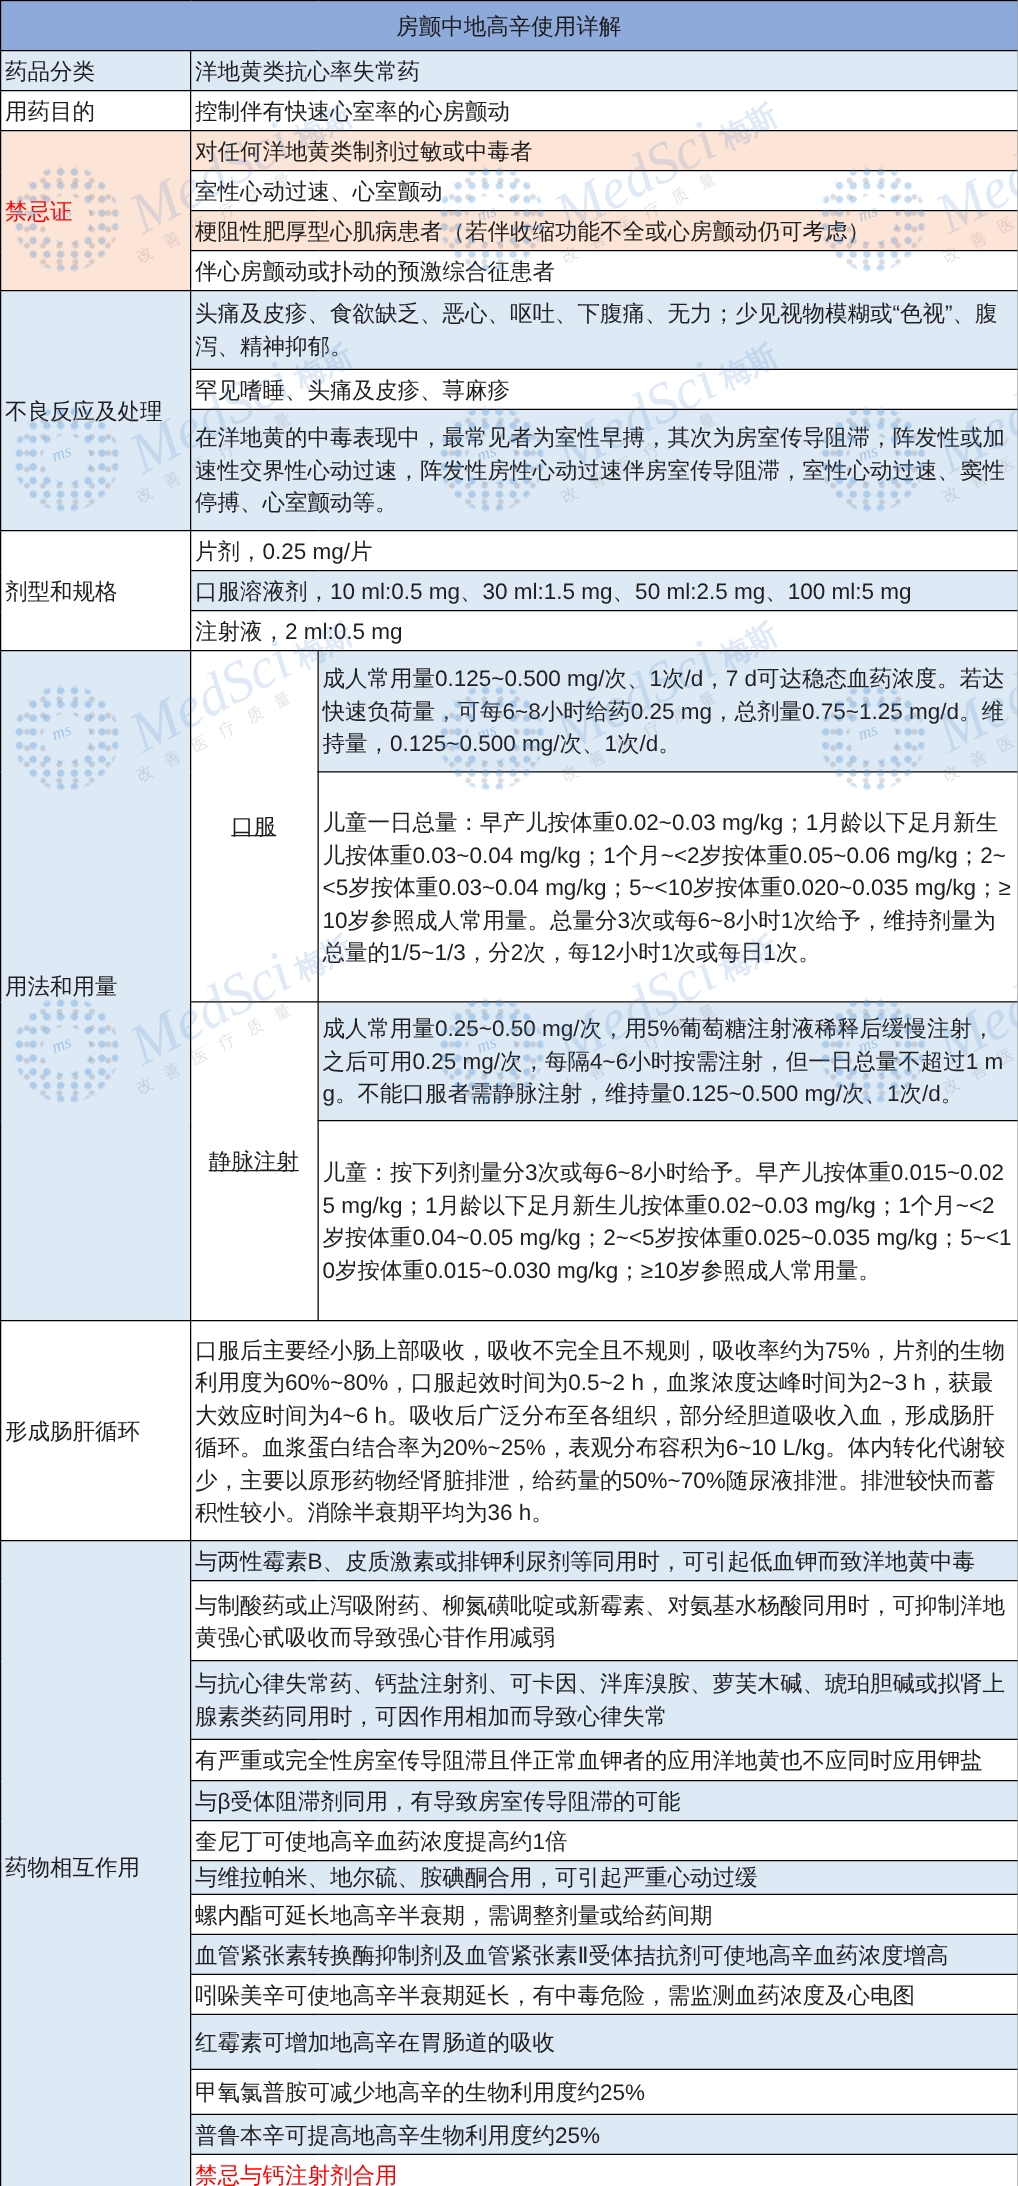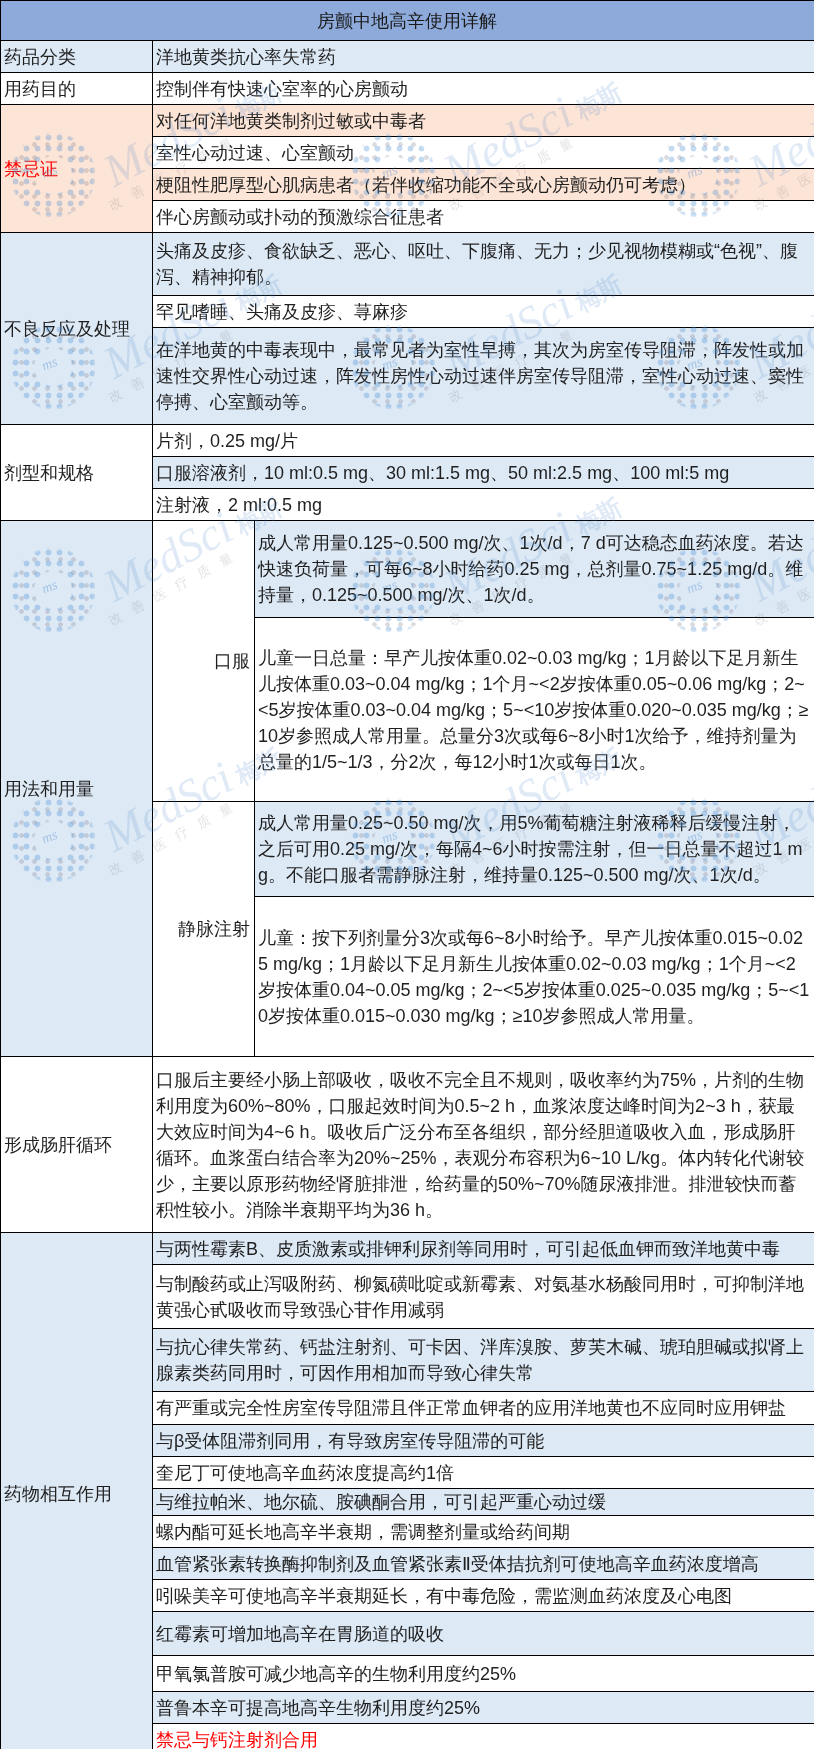--- a/index.html
+++ b/index.html
@@ -18,21 +18,21 @@
   table.sheet{position:absolute;left:0;top:0;width:814px;border-collapse:collapse;table-layout:fixed;}
   table.sheet col.c1{width:152px;}
   table.sheet col.c2{width:102px;}
   table.sheet col.c3{width:560px;}
   table.sheet td{border:1px solid var(--grid);padding:0 4px 0 3px;font-size:18px;line-height:26px;
                  vertical-align:middle;overflow:hidden;word-break:break-all;}
   td.title{background:var(--title-bg);text-align:center;font-size:24px;line-height:30px;
            border-top:2px solid #c8c8c8;color:#1a1a1a;}
   td.label{padding:0 2px;}
   td.first{border-left:1px solid #c0c0c0;}
-  td.sub{text-align:right;background:var(--white);padding:0 2px;}
+  td.sub{text-align:center;background:var(--white);padding:0 2px;text-decoration:underline;}
   .bg-blue{background:var(--blue);}
   .bg-peach{background:var(--peach);}
   .bg-white{background:var(--white);}
   .red{color:var(--warn);}
   td.warn{color:var(--warn);font-size:19px;}
   td.footer{background:var(--footer-bg);font-size:15px;font-weight:bold;line-height:24px;
             padding-left:4px;border-left:1px solid #c0c0c0;}
 
   
   .wm-layer{position:absolute;left:0;top:0;width:814px;height:1749px;pointer-events:none;z-index:3;overflow:hidden;}

